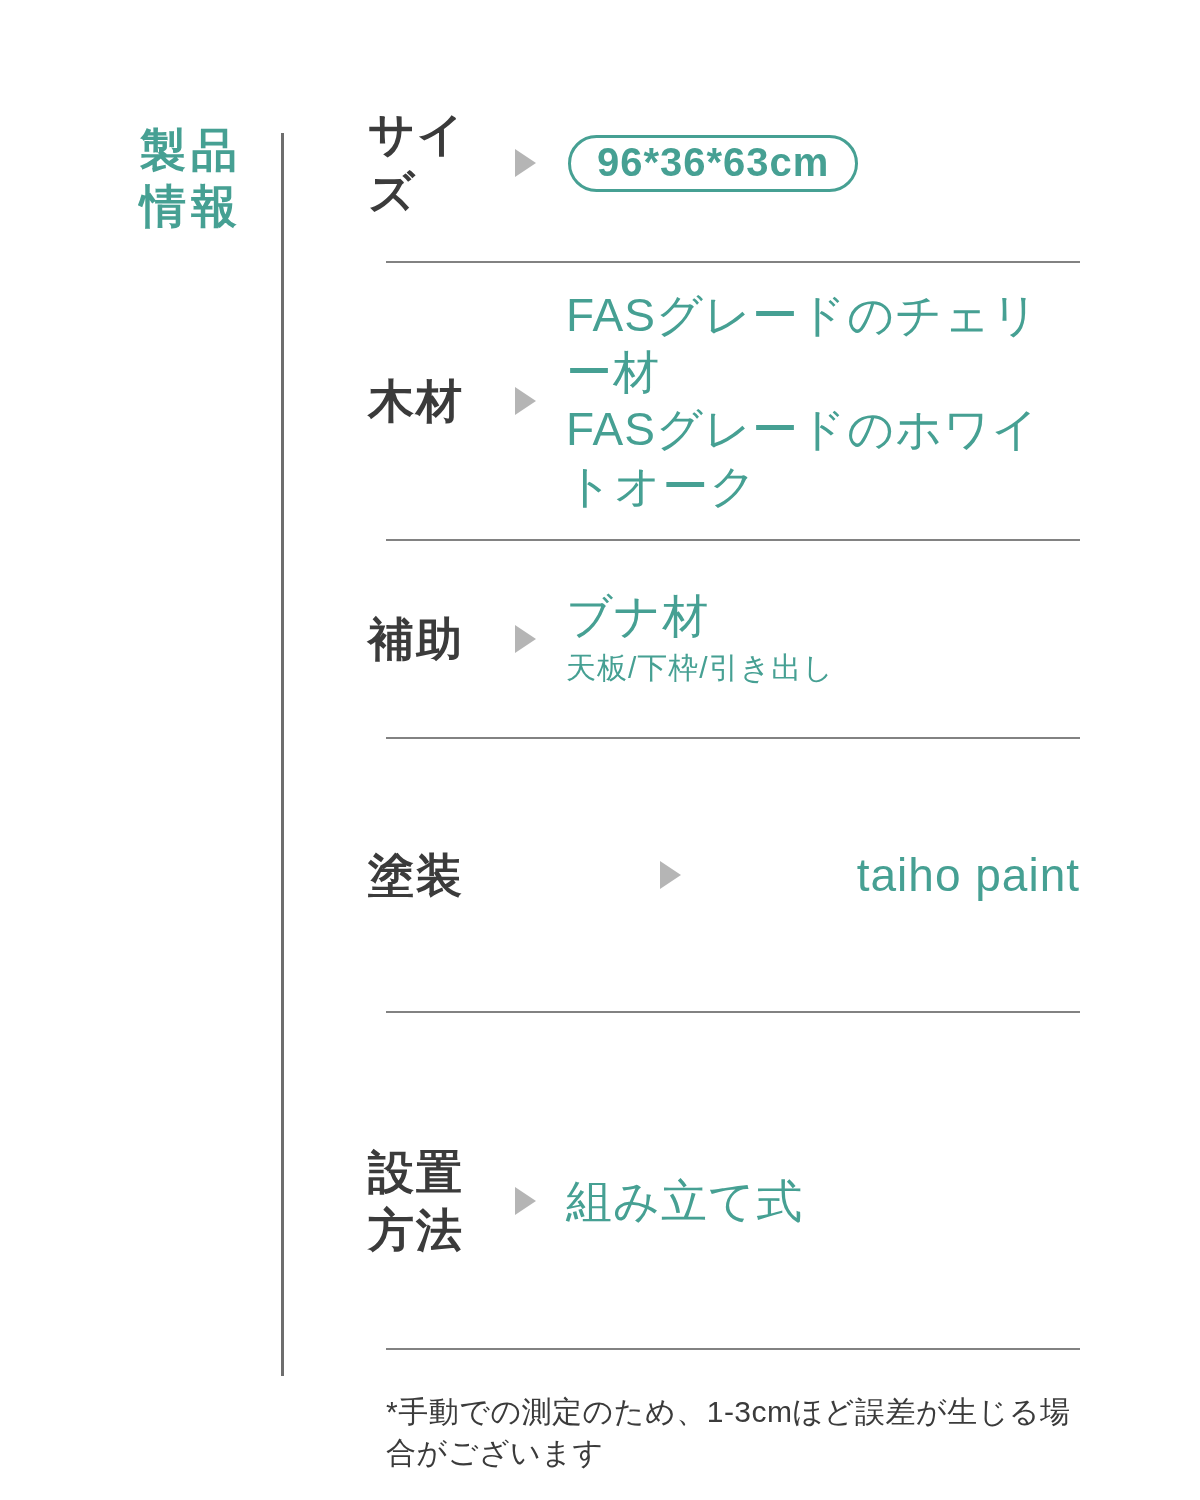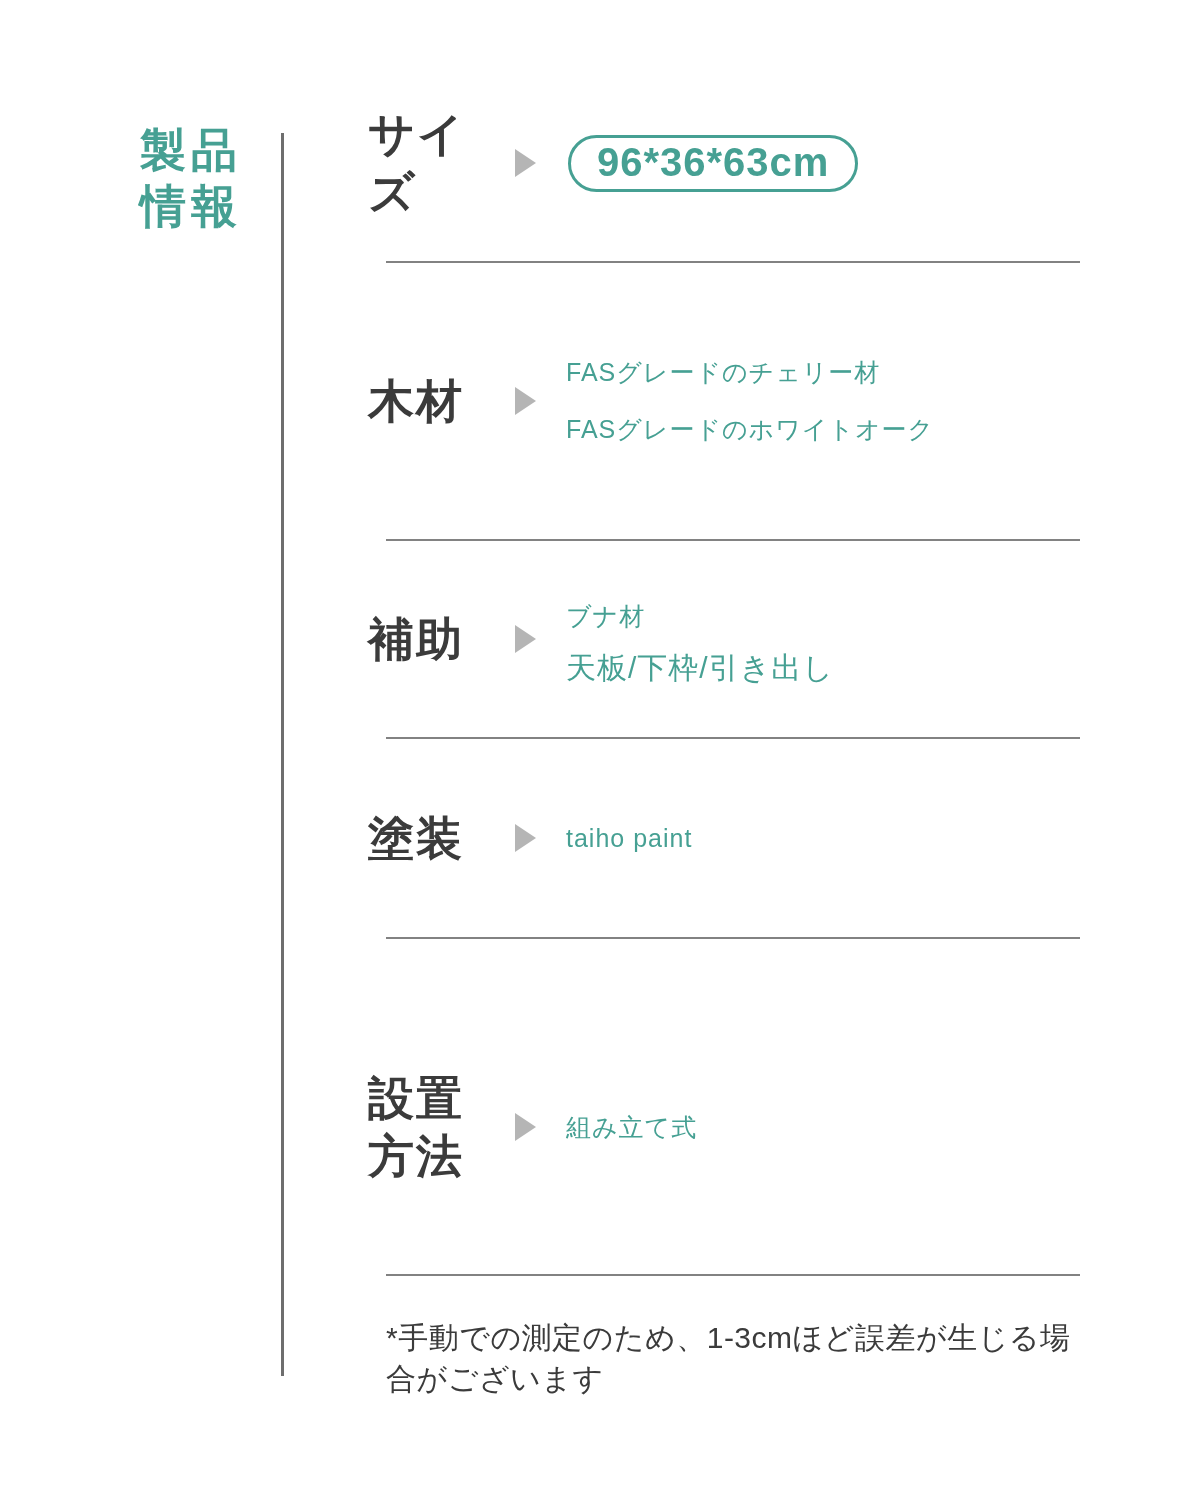--- a/index.html
+++ b/index.html
@@ -45,21 +45,21 @@
     width: 712px;
   }
   .row {
     display: flex;
     align-items: center;
     box-sizing: border-box;
   }
   .row-size   { height: 151px; padding-bottom: 45px; }
   .row-wood   { height: 276px; }
   .row-aux    { height: 196px; }
-  .row-paint  { height: 198px; }
+  .row-paint  { height: 272px; justify-content: space-between; }
   .row-setup  { height: 294px; margin-top: 41px; }
   .divider {
     height: 2px;
     margin-left: 18px;
     background: var(--color-divider, #828282);
   }
   .label {
     width: 147px;
     flex-shrink: 0;
     font-size: 46px;
@@ -75,21 +75,21 @@
     height: 0;
     border-top: 14px solid transparent;
     border-bottom: 14px solid transparent;
     border-left: 21px solid var(--color-arrow, #B5B5B5);
   }
   .value {
     margin-left: 30px;
     color: var(--color-accent, #46A093);
   }
   .value-line {
-    font-size: 25px;
+    font-size: 46px;
     line-height: 57px;
     letter-spacing: 1px;
   }
   .value-sub {
     font-size: 30px;
     font-weight: normal;
     line-height: 46px;
     letter-spacing: 1px;
   }
   .badge {

